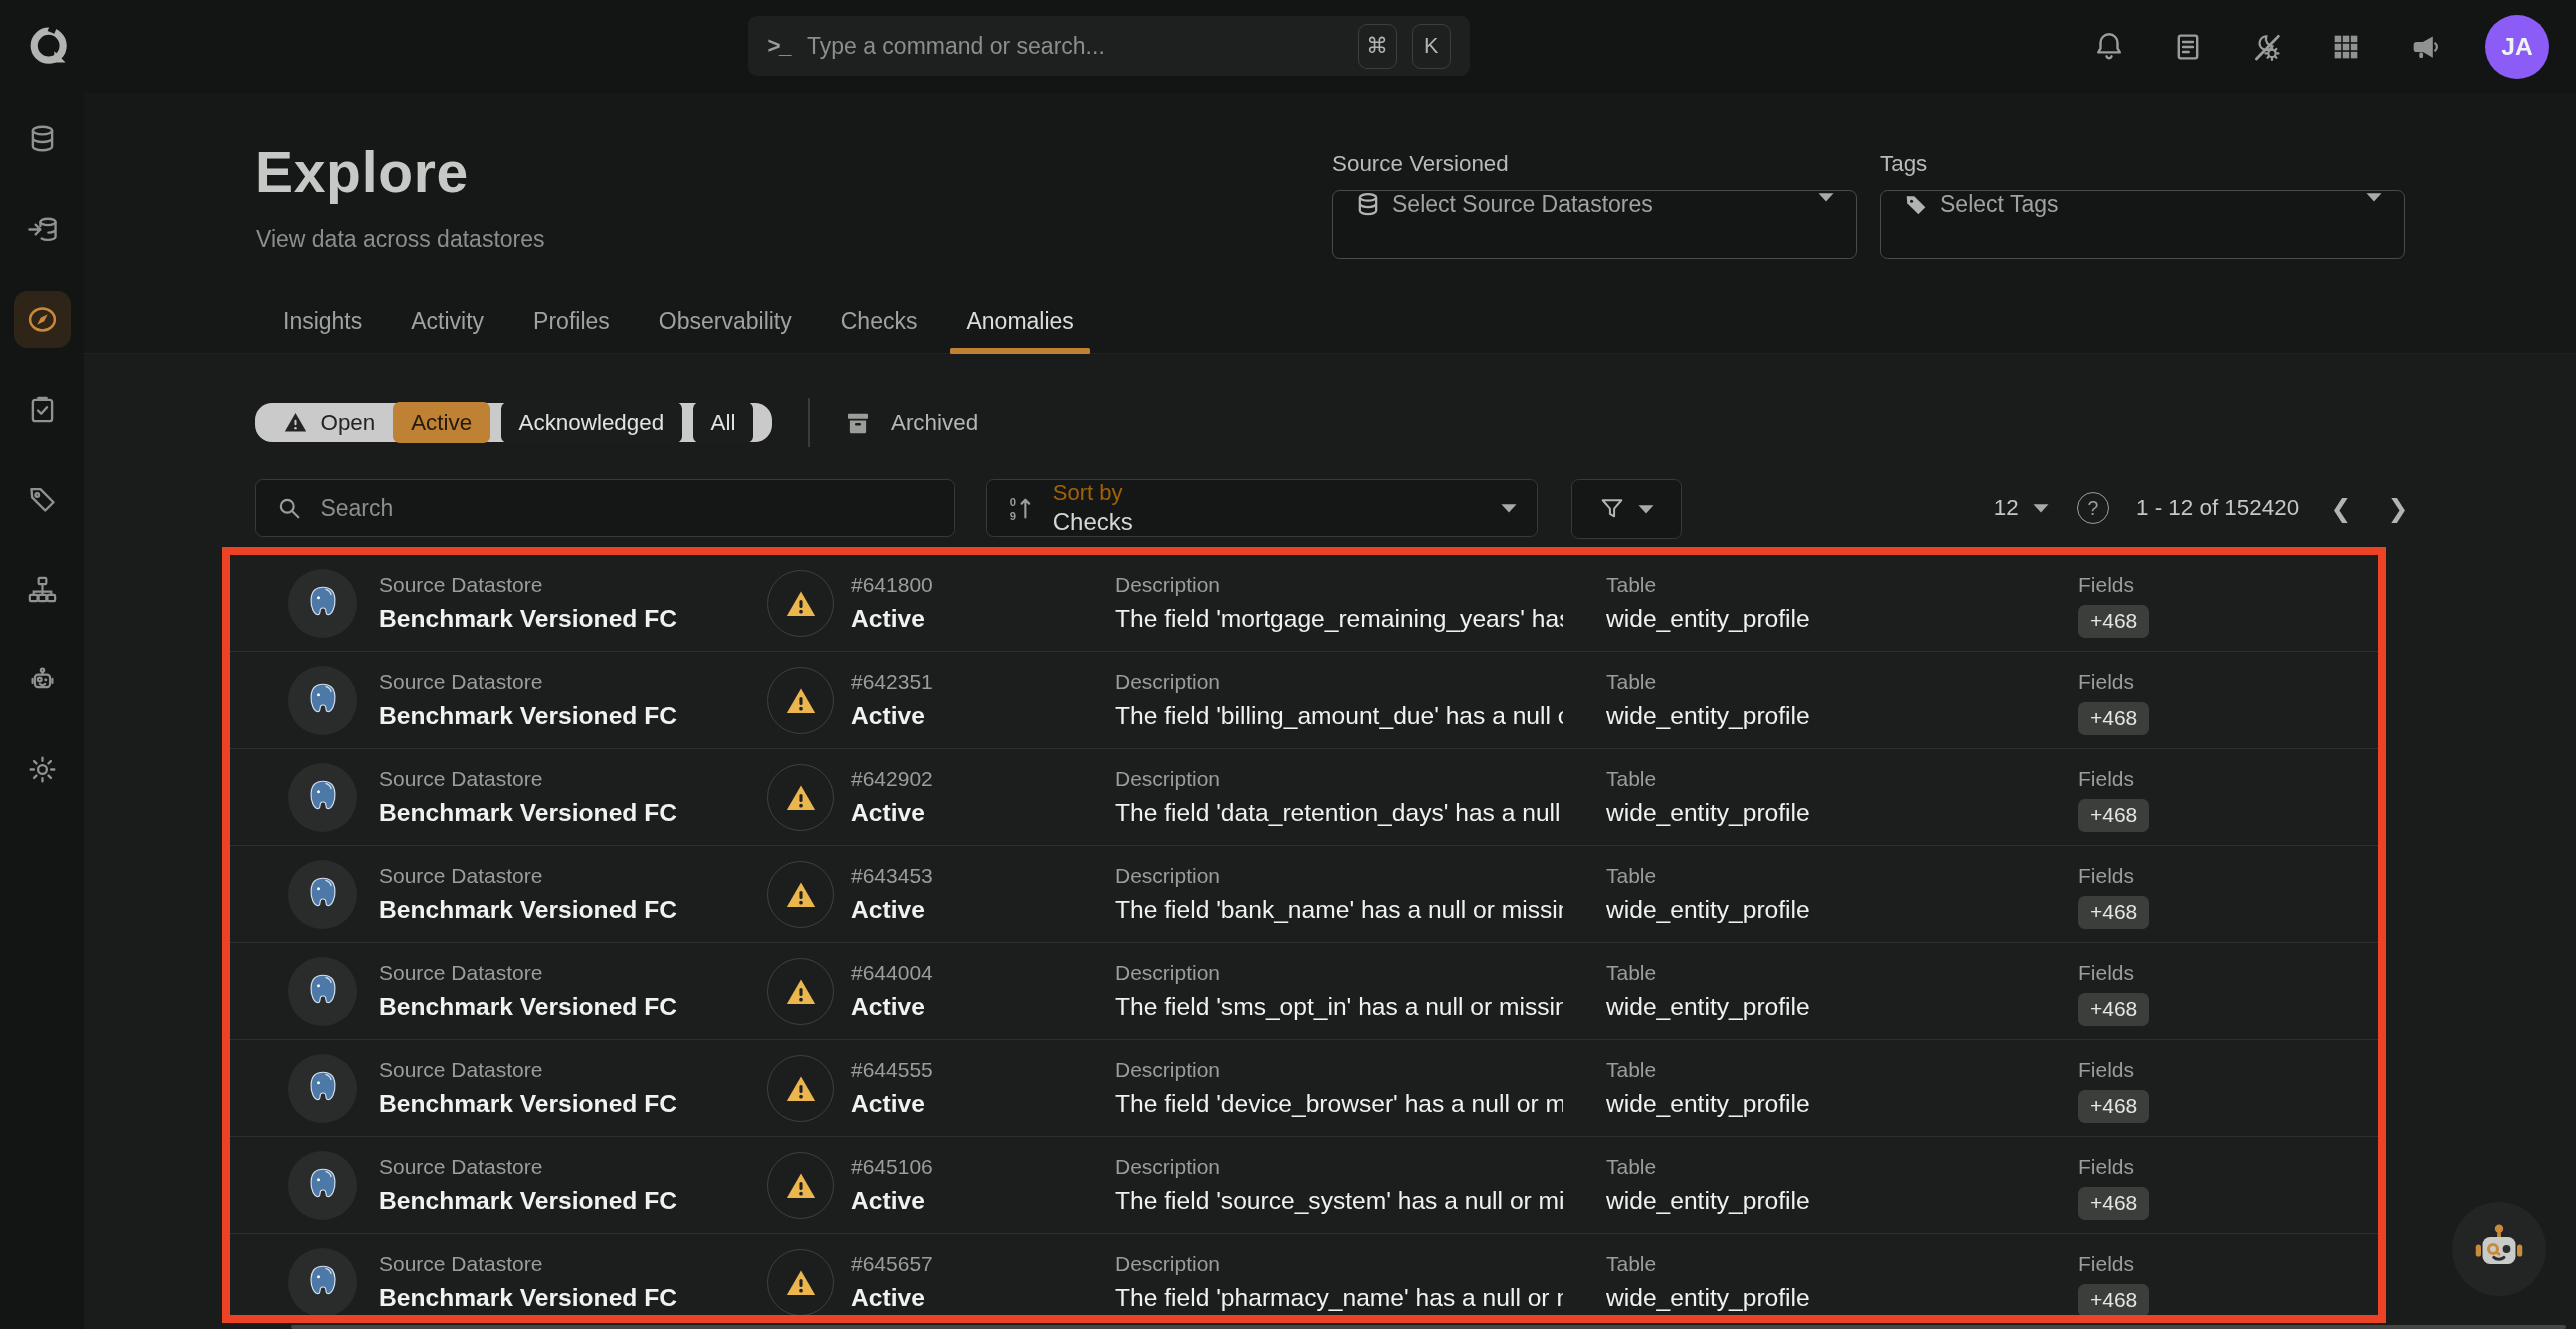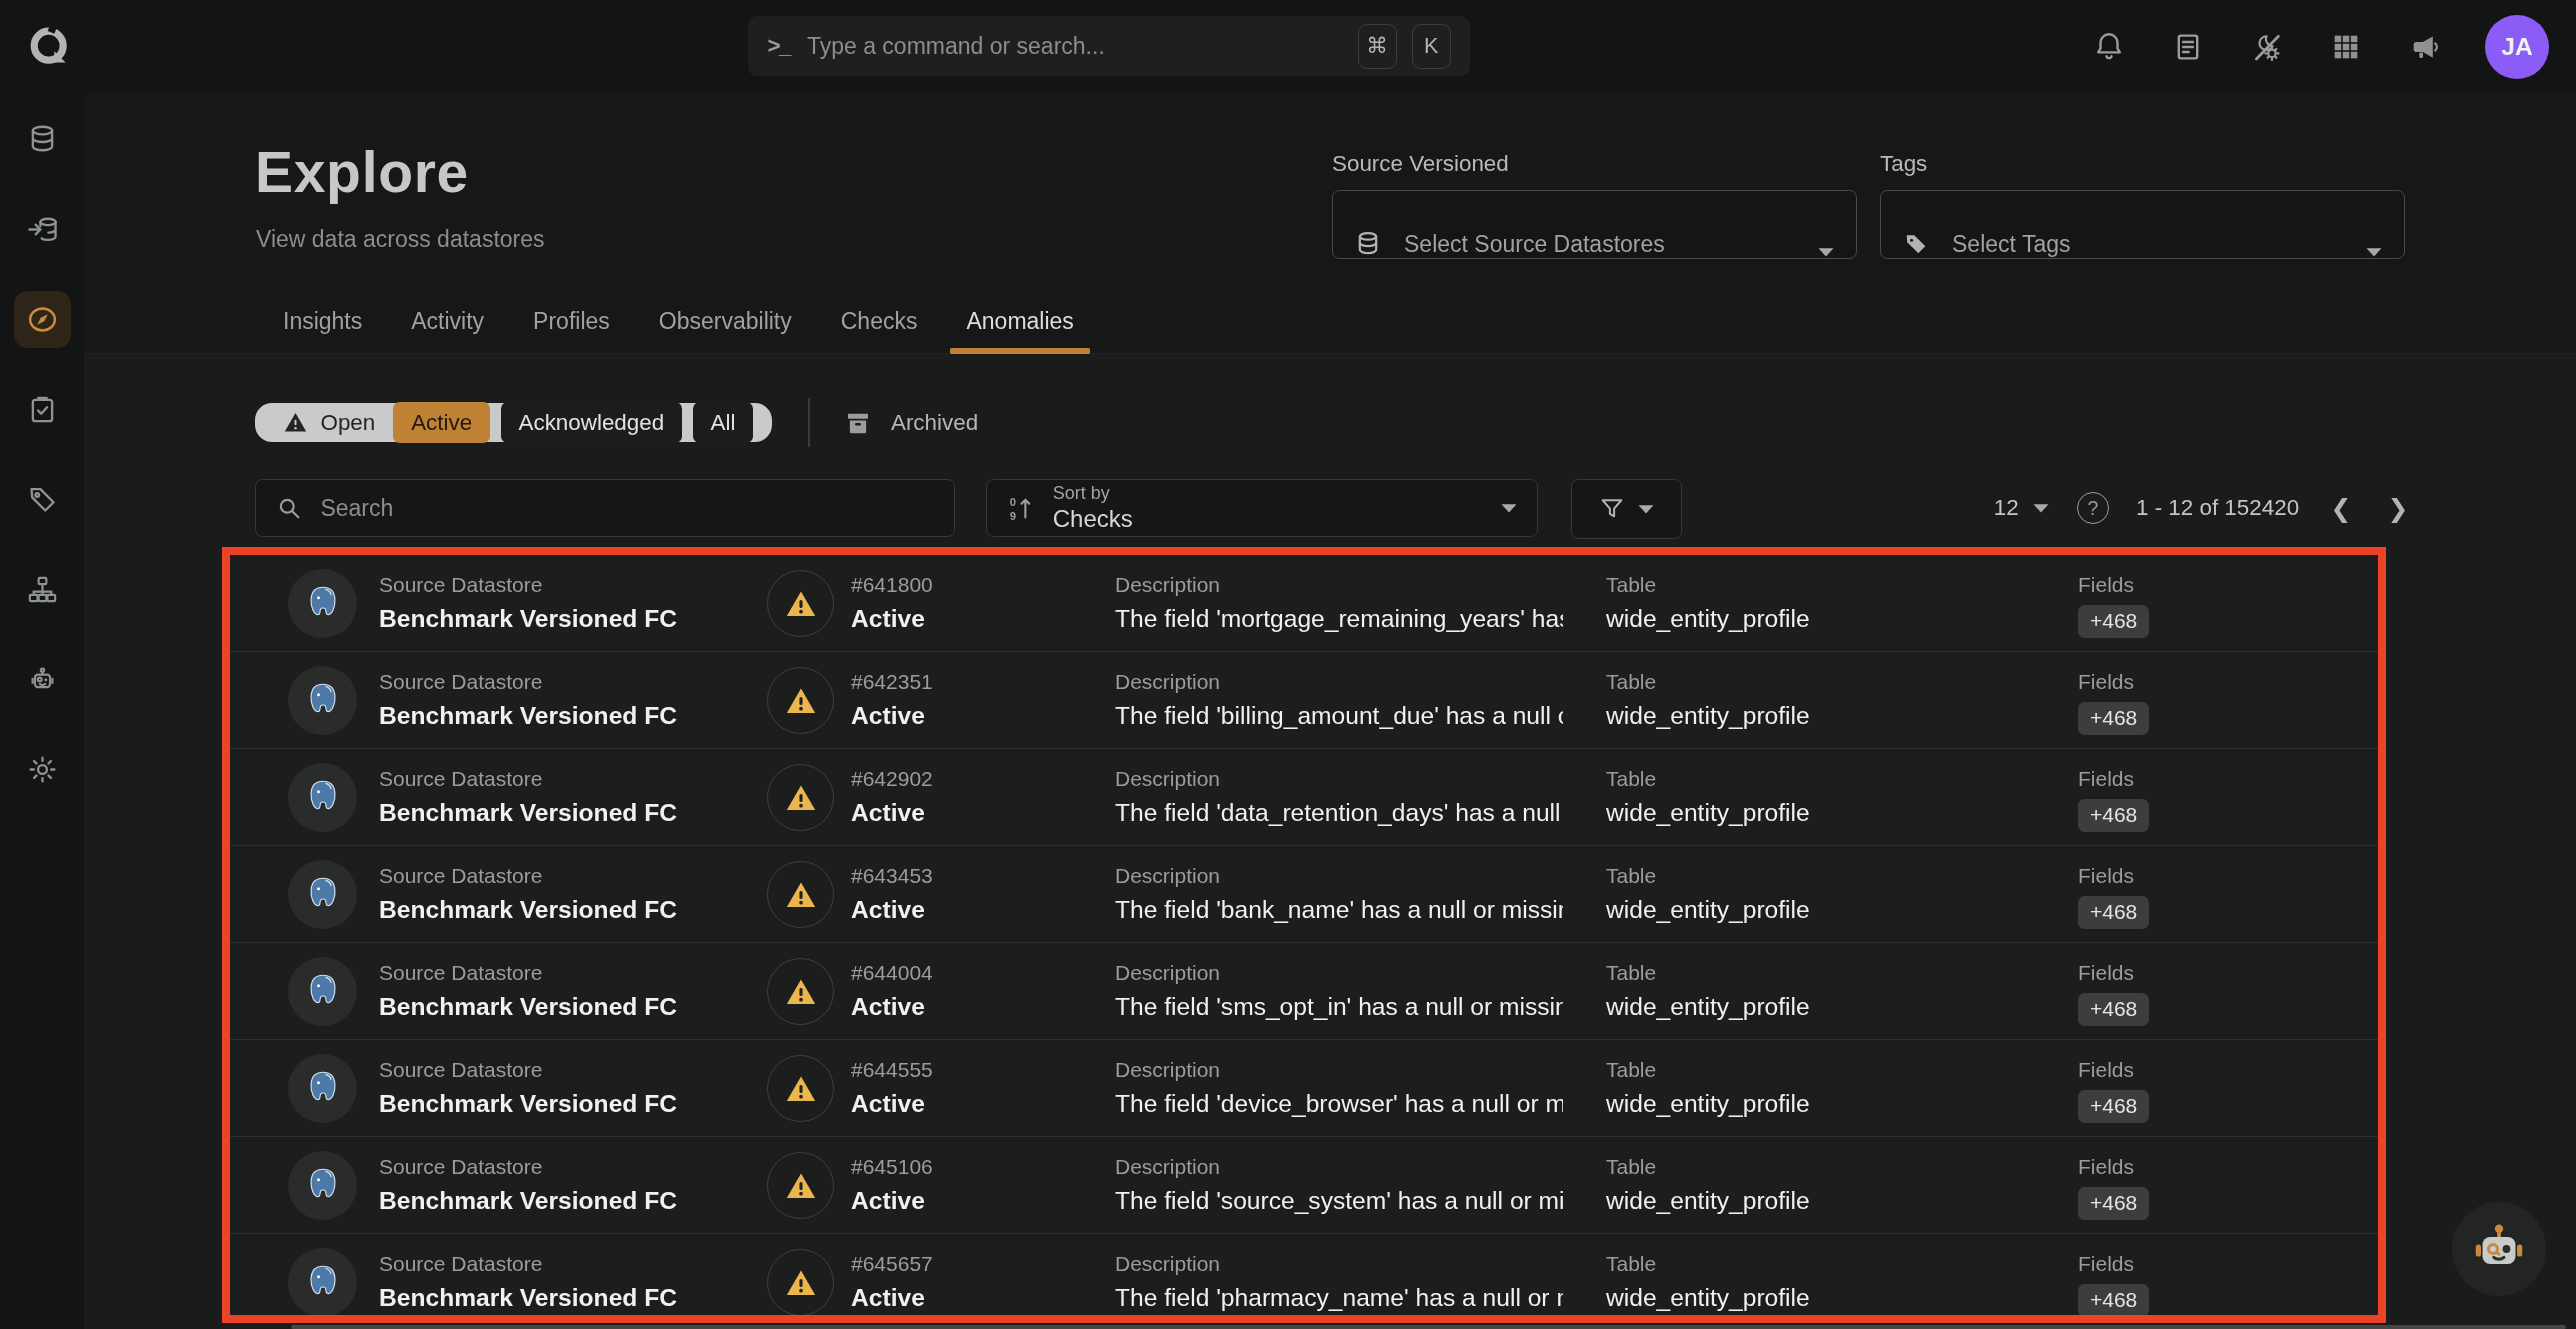--- a/index.html
+++ b/index.html
@@ -27,21 +27,21 @@
   .sitem{width:57px;height:57px;display:flex;align-items:center;justify-content:center;border-radius:13.4px;cursor:pointer;}
   .sitem svg{width:33px;height:33px;}
   .sitem.active{background:#2e2518;}
   
   .headerzone{position:absolute;left:84px;top:93px;width:2492px;height:260px;background:#161817;border-bottom:1.5px solid #212322;}
   .page-title{position:absolute;left:171px;top:46px;font-size:57px;font-weight:bold;color:#c6c8c6;letter-spacing:0.7px;}
   .page-sub{position:absolute;left:172px;top:133px;font-size:23px;color:#8b8e8b;}
   .ddgroup{position:absolute;top:58px;}
   .ddlabel{font-size:22.4px;color:#b9bbb9;margin-bottom:13.4px;}
   .ddbox{width:525px;height:69px;border:1.5px solid #4a4c4a;border-radius:7.5px;background:#141615;display:flex;
-         align-items:flex-end;padding:0 21px;box-sizing:border-box;gap:22px;cursor:pointer;}
+         align-items:flex-start;padding:0 21px;box-sizing:border-box;gap:10px;cursor:pointer;}
   .ddbox .ph{flex:1;font-size:23px;color:#a0a3a0;}
   .ddbox svg.lead{width:28px;height:28px;}
   .caret{width:18px;height:12px;}
   
   .tabs{position:absolute;left:199px;top:215px;display:flex;gap:49px;}
   .tab{font-size:23px;color:#9fa29f;cursor:pointer;position:relative;padding-bottom:19.4px;}
   .tab.active{color:#dcdedc;}
   .tab.active::after{content:"";position:absolute;left:-16.4px;right:-16.4px;bottom:0;height:6px;background:#bf8134;border-radius:1.5px;}
   
   .lowerzone{position:absolute;left:84px;top:354px;width:2492px;height:976px;background:#1a1c1b;}
@@ -60,21 +60,21 @@
   .searchbox{position:absolute;left:171px;top:125px;width:700px;height:58px;border:1.5px solid #383a38;border-radius:7.5px;
              background:#151716;display:flex;align-items:center;padding:0 19.4px;box-sizing:border-box;gap:15px;}
   .searchbox svg{width:28px;height:28px;}
   .searchbox input{flex:1;background:transparent;border:none;outline:none;font-size:23px;color:#c6c8c6;
                    font-family:"Liberation Sans","DejaVu Sans",sans-serif;}
   .searchbox input::placeholder{color:#8b8e8b;}
   .sortbox{position:absolute;left:902px;top:125px;width:552px;height:58px;border:1.5px solid #383a38;border-radius:7.5px;
            background:#151716;display:flex;align-items:center;padding:0 19.4px;box-sizing:border-box;gap:16.4px;cursor:pointer;}
   .sortbox svg.lead{width:30px;height:30px;}
   .sortstack{flex:1;display:flex;flex-direction:column;justify-content:center;gap:1.5px;}
-  .sortlabel{font-size:18px;color:#a3a3a3;}
+  .sortlabel{font-size:22px;color:#a16207;}
   .sortvalue{font-size:24px;color:#d5d7d5;}
   .filterbtn{position:absolute;left:1487px;top:125px;width:109px;height:58px;border:1.5px solid #383a38;border-radius:7.5px;
              background:#151716;display:flex;align-items:center;justify-content:center;gap:10.4px;cursor:pointer;}
   .filterbtn svg.lead{width:28px;height:28px;}
   .pager{position:absolute;right:163px;top:125px;height:58px;display:flex;align-items:center;gap:27px;color:#c5c7c5;font-size:22.4px;}
   .pgsize{display:flex;align-items:center;gap:13.4px;cursor:pointer;}
   .helpdot{width:30px;height:30px;border:1.5px solid #9a9d9a;border-radius:50%;color:#9a9d9a;display:flex;
            align-items:center;justify-content:center;font-size:19.4px;cursor:pointer;}
   .pchev{font-size:25px;color:#b2b4b2;cursor:pointer;padding:0 4.5px;}
   

